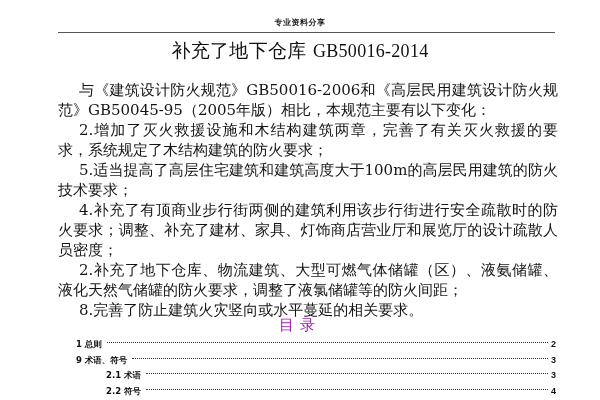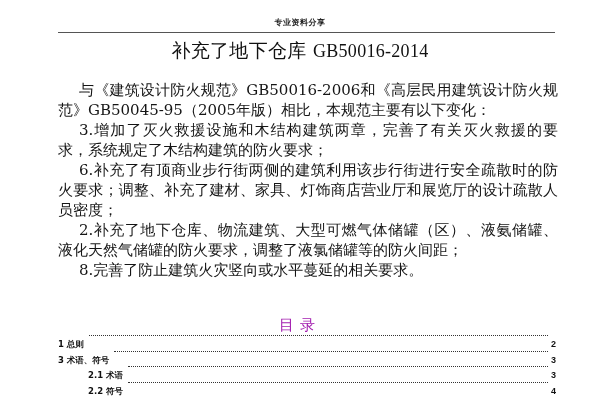--- a/index.html
+++ b/index.html
@@ -82,22 +82,23 @@
     .toc {
       position: absolute;
       top: 337px;
       left: 58px;
       width: 498px;
       font-size: 9px;
       line-height: 15.5px;
     }
     .toc-row {
       display: flex;
-      align-items: flex-start;
+      align-items: center;
       white-space: nowrap;
+      margin-left: 18px;
     }
     .toc-row.level2 { padding-left: 30px; }
     .toc-label {
       font-family: "DejaVu Sans", "Liberation Sans", sans-serif;
       font-weight: bold;
       font-size: 8.5px;
       padding-right: 2px;
     }
     .toc-leader {
       flex: 1;
@@ -119,36 +120,37 @@
   <div class="header-label">专业资料分享</div>
   <div class="header-rule"></div>
 
   <h1 class="doc-title" style="margin:0;font-weight:normal;">
     <span>补充了地下仓库</span>
     <span class="code">GB50016-2014</span>
   </h1>
 
   <div class="body-text">
     <p>与《建筑设计防火规范》GB50016-2006和《高层民用建筑设计防火规范》GB50045-95（2005年版）相比，本规范主要有以下变化：</p>
-    <p>3.增加了灭火救援设施和木结构建筑两章，完善了有关灭火救援的要求，系统规定了木结构建筑的防火要求；</p>
-    <p>6.补充了有顶商业步行街两侧的建筑利用该步行街进行安全疏散时的防火要求；调整、补充了建材、家具、灯饰商店营业厅和展览厅的设计疏散人员密度；</p>
+    <p>2.增加了灭火救援设施和木结构建筑两章，完善了有关灭火救援的要求，系统规定了木结构建筑的防火要求；</p>
+    <p>5.适当提高了高层住宅建筑和建筑高度大于100m的高层民用建筑的防火技术要求；</p>
+    <p>4.补充了有顶商业步行街两侧的建筑利用该步行街进行安全疏散时的防火要求；调整、补充了建材、家具、灯饰商店营业厅和展览厅的设计疏散人员密度；</p>
     <p>2.补充了地下仓库、物流建筑、大型可燃气体储罐（区）、液氨储罐、液化天然气储罐的防火要求，调整了液氯储罐等的防火间距；</p>
     <p>8.完善了防止建筑火灾竖向或水平蔓延的相关要求。</p>
   </div>
 
   <div class="toc-title">目录</div>
 
   <div class="toc">
     <div class="toc-row">
       <span class="toc-label">1 总则</span>
       <span class="toc-leader"></span>
       <span class="toc-page">2</span>
     </div>
     <div class="toc-row">
-      <span class="toc-label">3 术语、符号</span>
+      <span class="toc-label">9 术语、符号</span>
       <span class="toc-leader"></span>
       <span class="toc-page">3</span>
     </div>
     <div class="toc-row level2">
       <span class="toc-label">2.1 术语</span>
       <span class="toc-leader"></span>
       <span class="toc-page">3</span>
     </div>
     <div class="toc-row level2">
       <span class="toc-label">2.2 符号</span>

